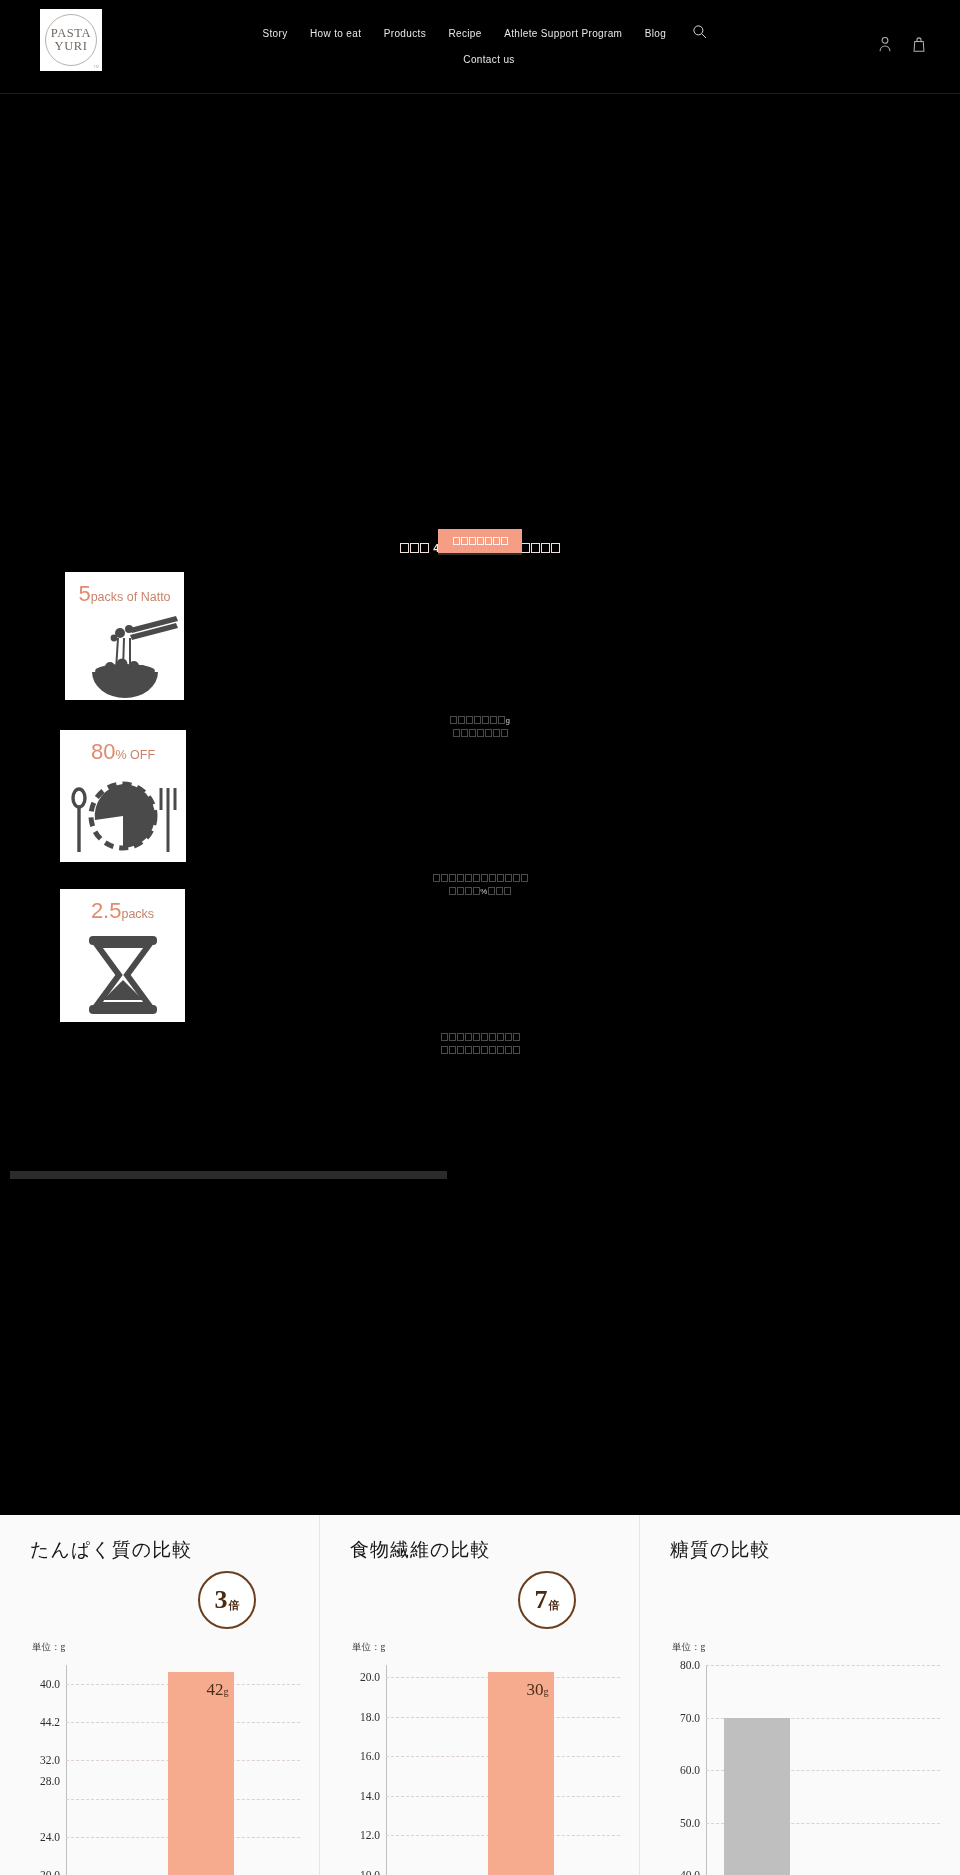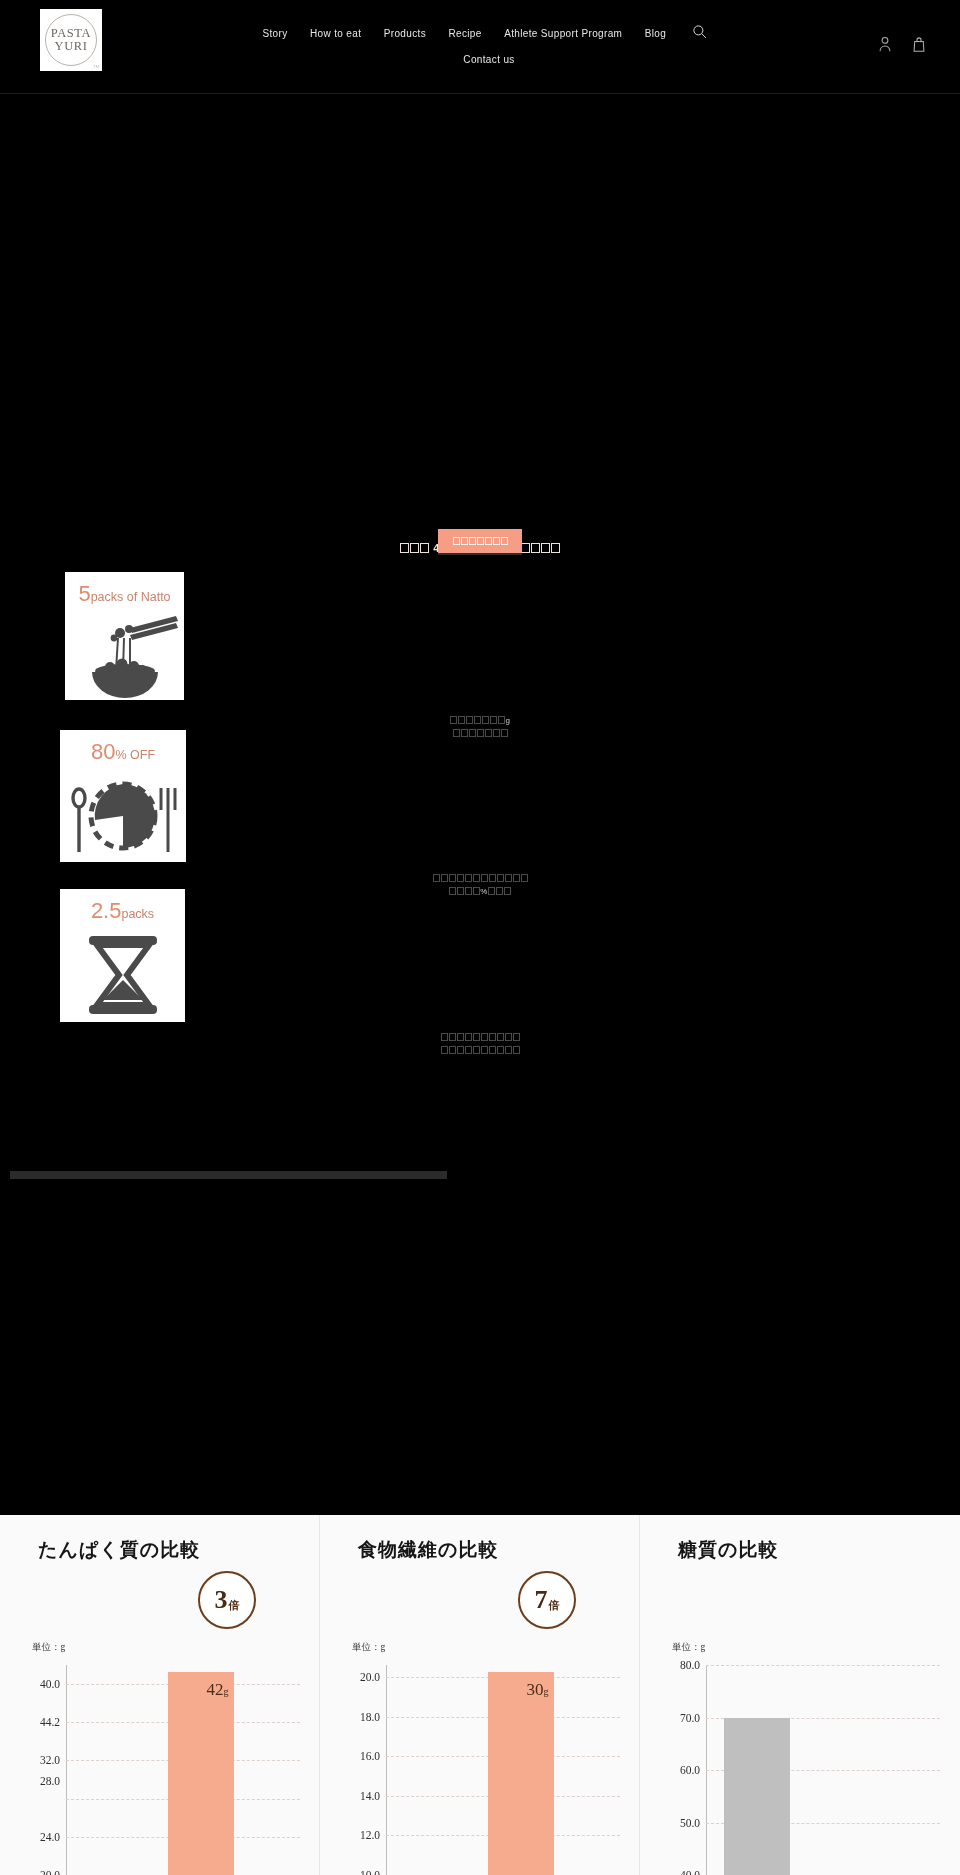--- a/index.html
+++ b/index.html
@@ -176,23 +176,23 @@
     width: 320px;
     height: 360px;
     background: #fafafa;
     border-right: 1px solid #e6e6e6;
     padding: 22px 0 0 0;
   }
   .chart-card:last-child { border-right: none; }
   .chart-title {
     font-family: "Liberation Serif", serif;
     font-size: 19px;
-    font-weight: bold;
+    font-weight: normal;
     color: #161616;
-    margin-left: 38px;
+    margin-left: 30px;
     letter-spacing: 1px;
   }
   .multiplier {
     position: absolute;
     top: 56px;
     width: 58px; height: 58px;
     border: 2px solid #6b3f1d;
     border-radius: 50%;
     background: #fff;
     display: flex;

